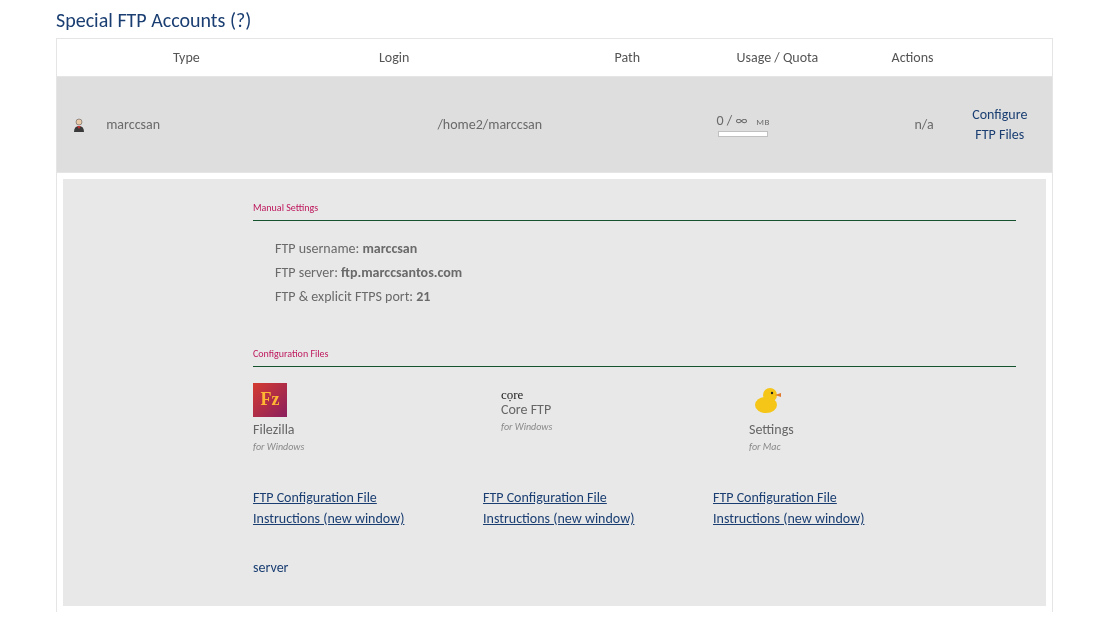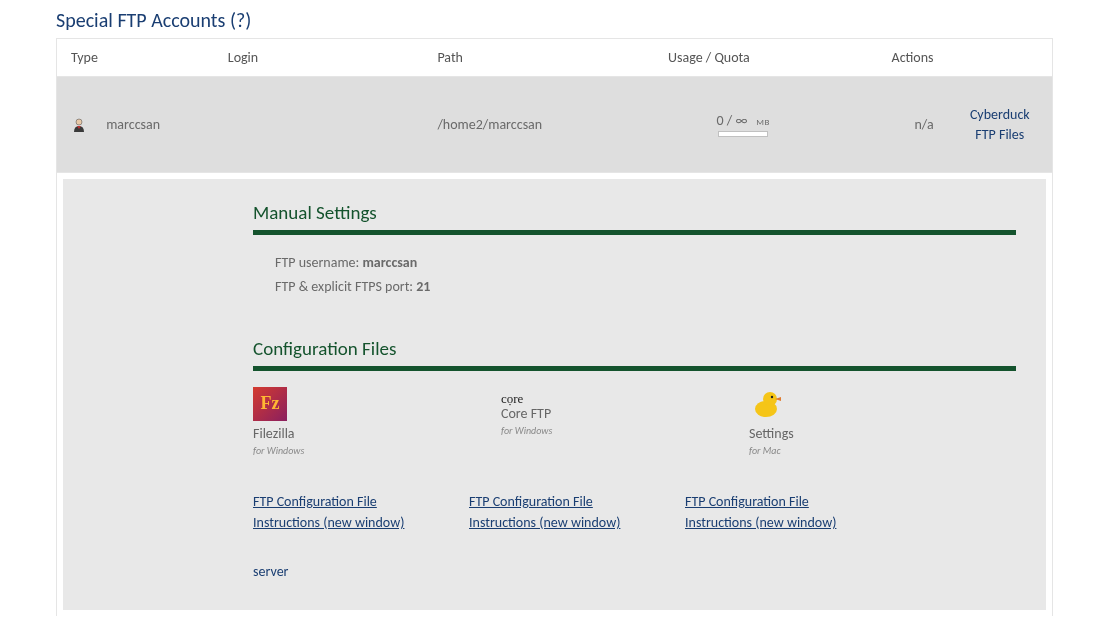--- a/index.html
+++ b/index.html
@@ -22,21 +22,21 @@
   }
   .section-title .help {
     color: #1a3e72;
   }
   table.accounts {
     width: 100%;
     border-collapse: collapse;
     border: 1px solid #e5e5e5;
   }
   table.accounts thead th {
-    text-align: left;
+    text-align: right;
     font-weight: 400;
     color: #555;
     background: #ffffff;
     padding: 10px 14px;
     border-bottom: 1px solid #e5e5e5;
     font-size: 14px;
   }
   table.accounts tbody tr.row {
     background: #dedede;
   }
@@ -82,24 +82,24 @@
     border-left: 1px solid #e5e5e5;
     border-right: 1px solid #e5e5e5;
     padding: 6px;
     background: #fff;
   }
   .details {
     background: #e8e8e8;
     padding: 22px 30px 30px 190px;
   }
   .panel-heading {
-    color: #14532d;
-    font-size: 19px;
+    color: #be185d;
+    font-size: 10px;
     padding-bottom: 6px;
-    border-bottom: 5px solid #14532d;
+    border-bottom: 1px solid #14532d;
     margin-bottom: 16px;
   }
   .settings-list {
     color: #6a6a6a;
     font-size: 14px;
     line-height: 1.7;
     padding-left: 22px;
     margin-bottom: 38px;
   }
   .settings-list .val {
@@ -124,21 +124,21 @@
     font-size: 14px;
   }
   .client-os {
     color: #888;
     font-size: 10px;
     font-style: italic;
     margin-top: 2px;
   }
   .client-links {
     display: flex;
-    gap: 26px;
+    gap: 40px;
     margin-bottom: 30px;
   }
   .client-links a {
     width: 190px;
     color: #1a3e72;
     text-decoration: underline;
     font-size: 14px;
     line-height: 1.5;
     display: inline-block;
   }
@@ -213,36 +213,39 @@
             <div class="usage-text">
               <span>0</span><span> / </span><span>∞</span>
               <span class="mb">MB</span>
             </div>
             <div class="usage-bar"></div>
           </div>
         </td>
         <td style="text-align:right">n/a</td>
         <td>
           <div class="config-link">
-            <span>Cyberduck</span><br>
+            <span>Configure</span><br>
             <span>FTP Files</span>
           </div>
         </td>
       </tr>
     </tbody>
   </table>
 
   <div class="details-wrap">
     <div class="details">
 
       <div class="panel-heading">Manual Settings</div>
 
       <div class="settings-list">
         <div>
           <span>FTP username: </span><span class="val">marccsan</span>
+        </div>
+        <div>
+          <span>FTP server: </span><span class="val">ftp.marccsantos.com</span>
         </div>
         <div>
           <span>FTP &amp; explicit FTPS port: </span><span class="val">21</span>
         </div>
       </div>
 
       <div class="panel-heading">Configuration Files</div>
 
       <div class="clients">
         <div class="client">

